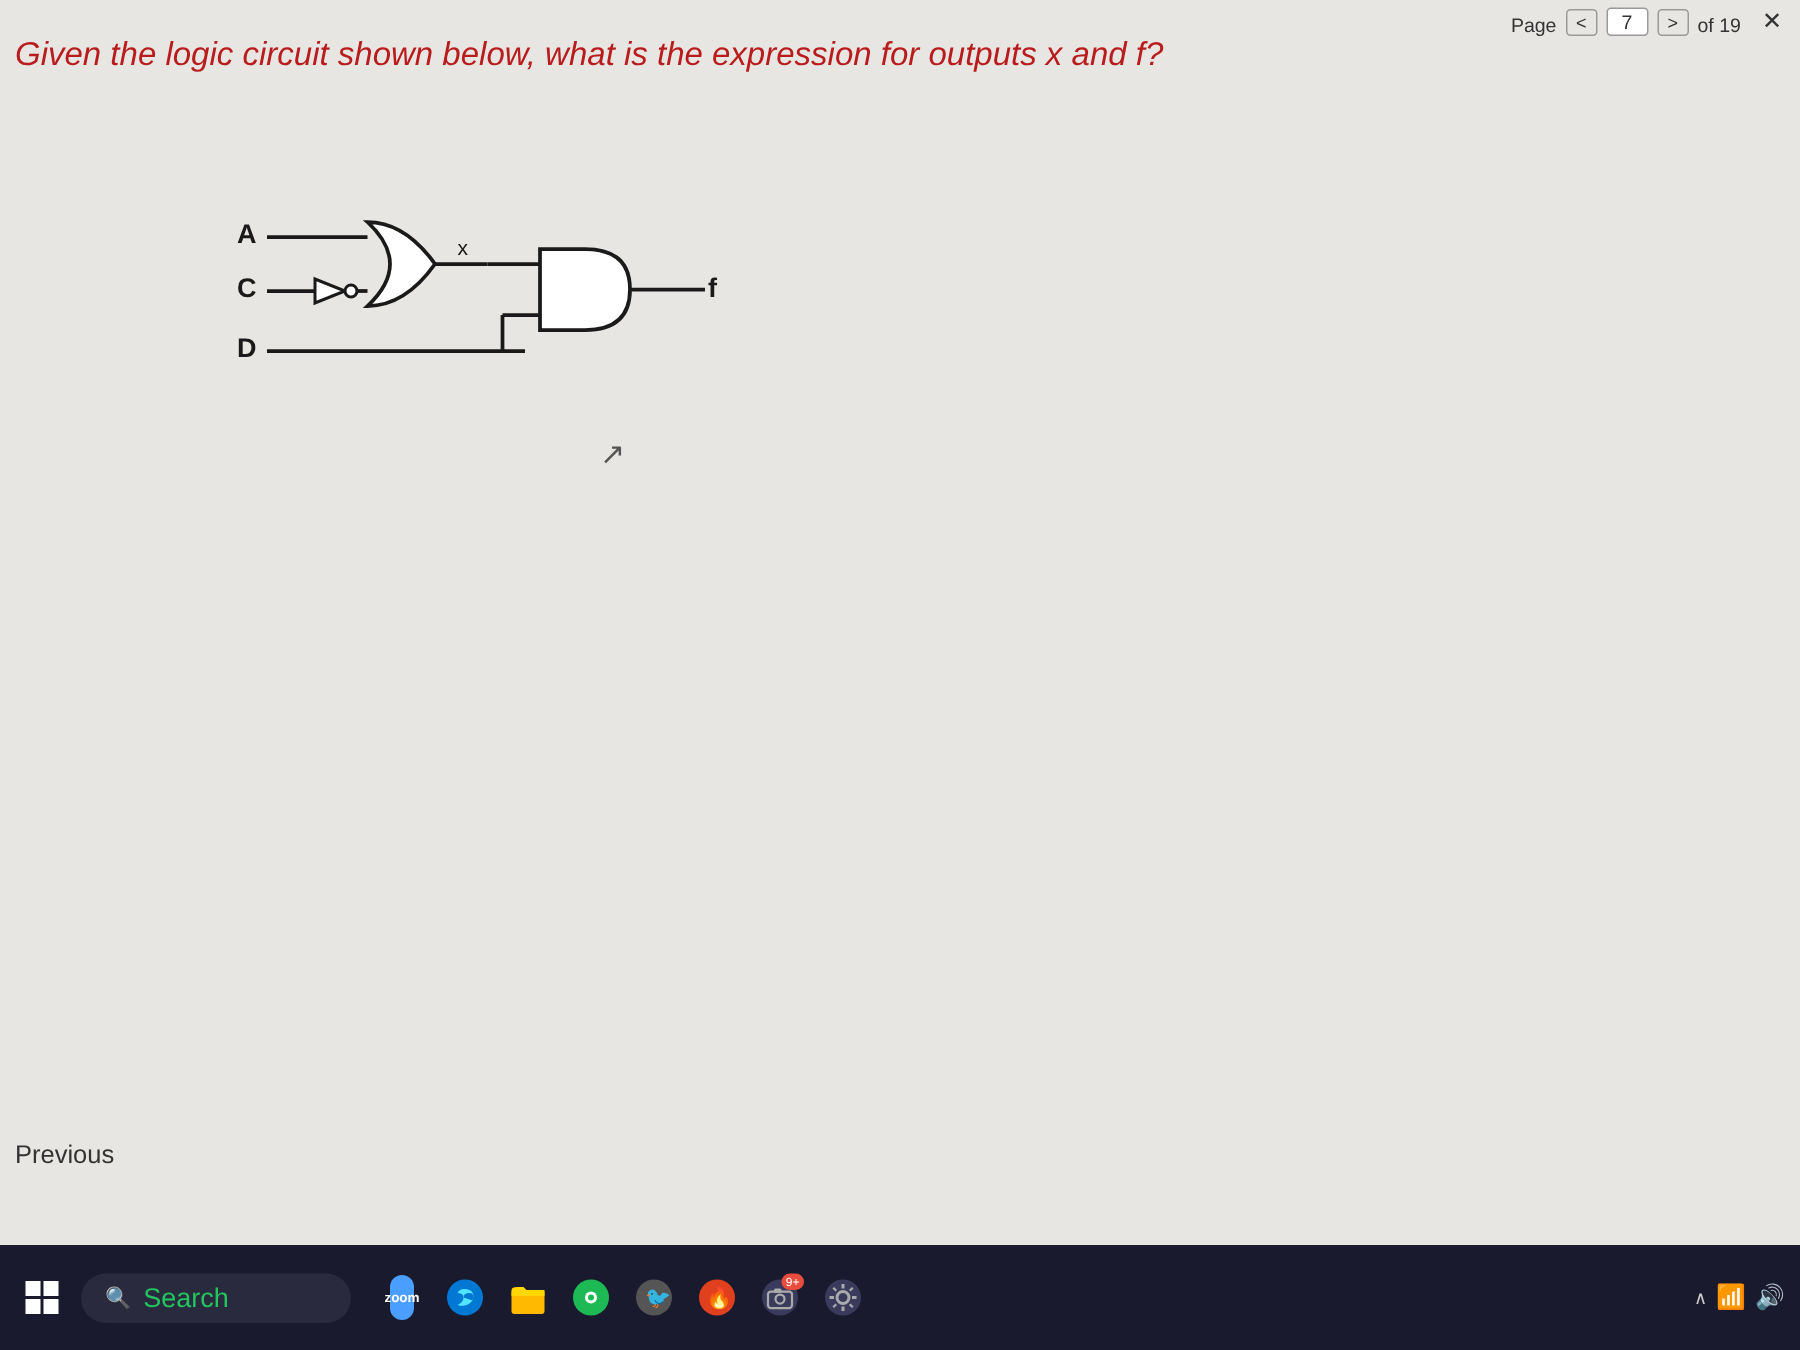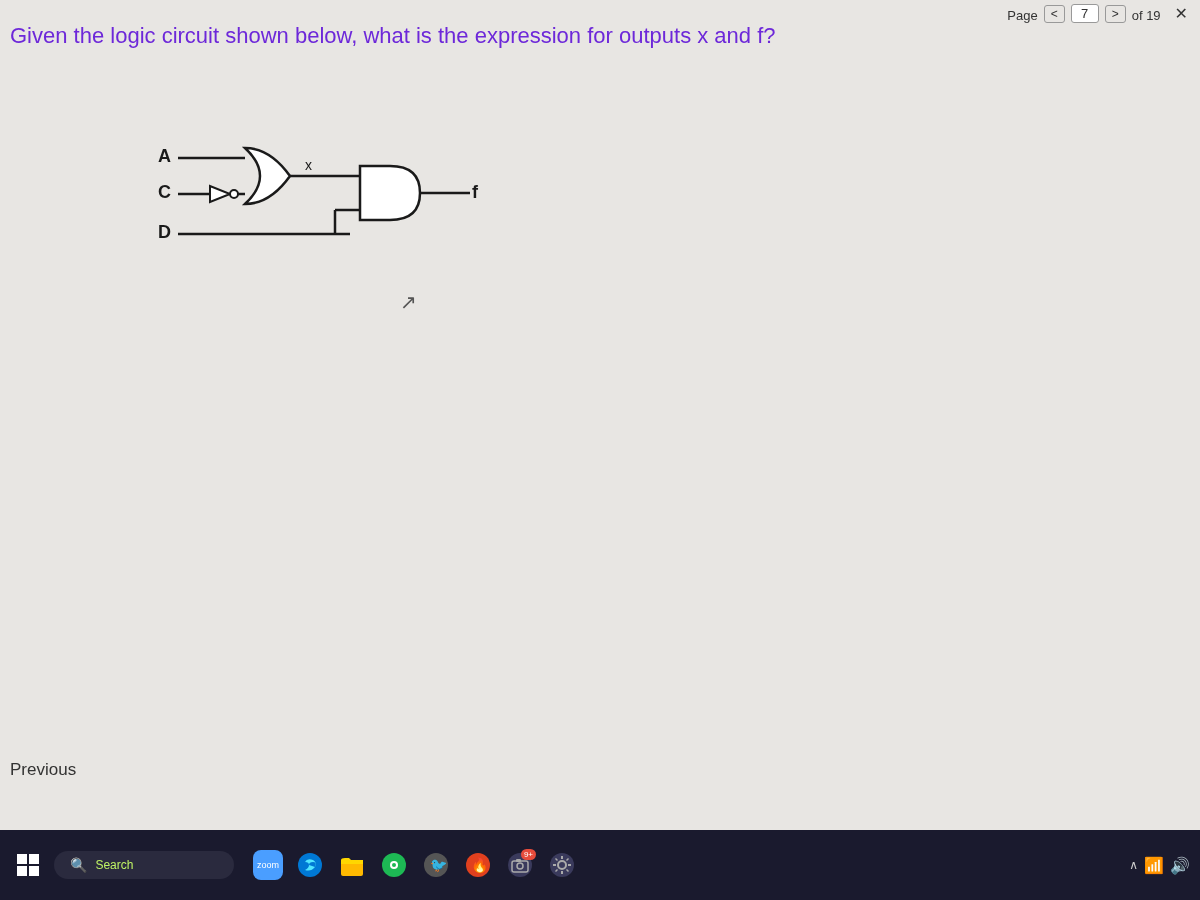--- a/index.html
+++ b/index.html
@@ -75,22 +75,23 @@
     }
 
     
     .question-text {
       position: absolute;
       top: 22px;
       left: 10px;
       right: 10px;
       font-size: 22px;
       font-weight: 500;
-      color: #6d28d9;
+      color: #b91c1c;
       line-height: 1.3;
+      font-style: italic;
     }
 
     
     .circuit-area {
       position: absolute;
       top: 90px;
       left: 150px;
       width: 420px;
       height: 200px;
     }
@@ -155,22 +156,22 @@
       min-width: 180px;
       cursor: pointer;
     }
 
     .search-icon-tb {
       color: #aaa;
       font-size: 14px;
     }
 
     .search-text-tb {
-      color: #bef264;
-      font-size: 12px;
+      color: #22c55e;
+      font-size: 18px;
     }
 
     .taskbar-icons {
       display: flex;
       align-items: center;
       gap: 6px;
       margin-left: 8px;
     }
 
     .taskbar-icon {
@@ -180,28 +181,28 @@
       align-items: center;
       justify-content: center;
       cursor: pointer;
       border-radius: 4px;
       position: relative;
     }
 
     .zoom-icon {
       background: #4a9eff;
       border-radius: 8px;
-      width: 30px;
+      width: 16px;
       height: 30px;
       display: flex;
       align-items: center;
       justify-content: center;
       font-size: 9px;
       color: white;
-      font-weight: normal;
+      font-weight: bold;
     }
 
     .taskbar-right {
       margin-left: auto;
       display: flex;
       align-items: center;
       gap: 6px;
     }
 
     .sys-icon {

